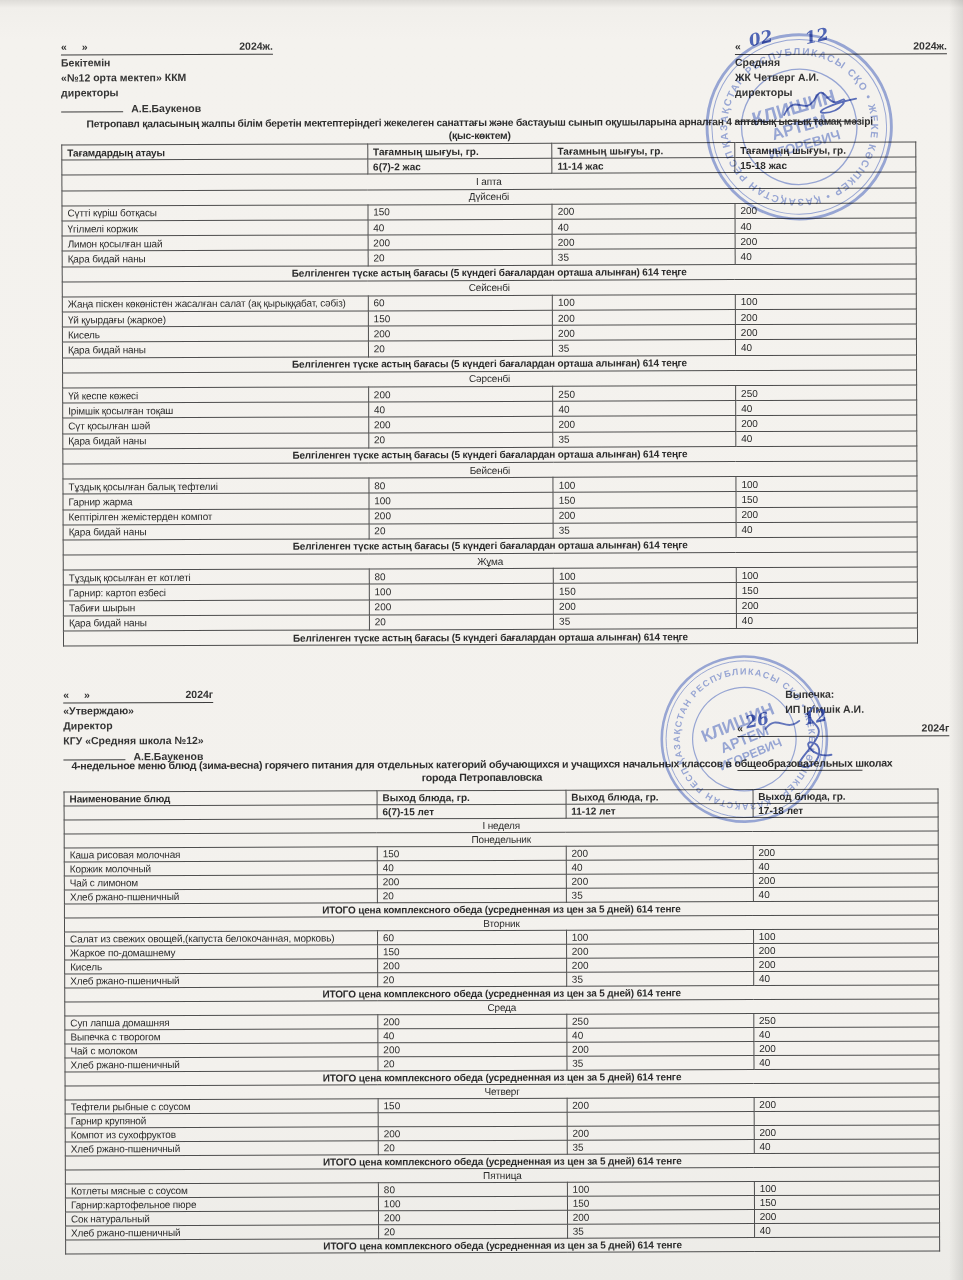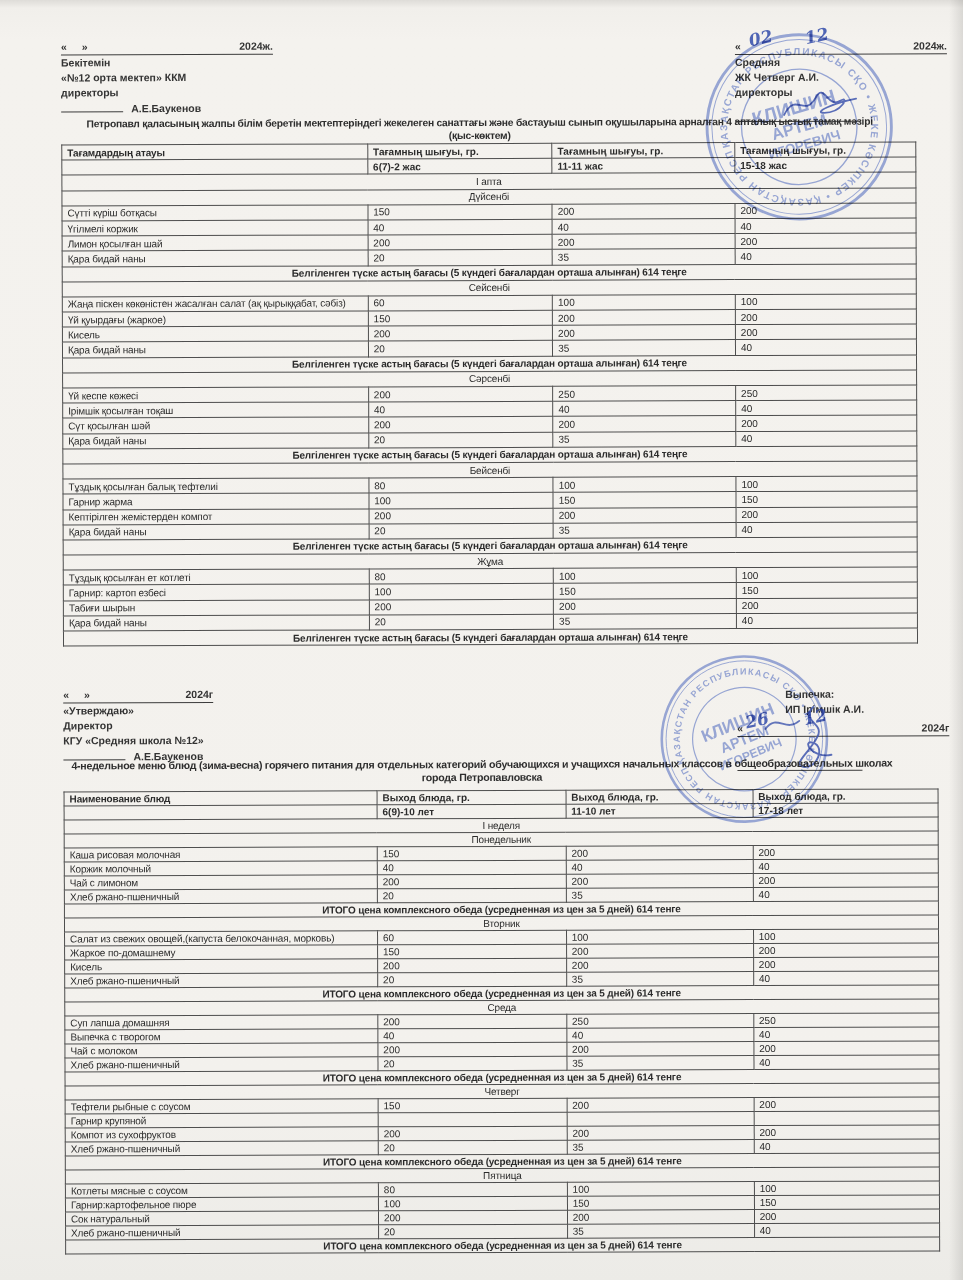--- a/index.html
+++ b/index.html
@@ -84,21 +84,21 @@
           <tbody>
             <tr>
               <td class="b">Тағамдардың атауы</td>
               <td class="b">Тағамның шығуы, гр.</td>
               <td class="b">Тағамның шығуы, гр.</td>
               <td class="b">Тағамның шығуы, гр.</td>
             </tr>
             <tr>
               <td></td>
               <td class="b">6(7)-2 жас</td>
-              <td class="b">11-11 жас</td>
+              <td class="b">11-14 жас</td>
               <td class="b">15-18 жас</td>
             </tr>
             <tr>
               <td colspan="4" class="c">І апта</td>
             </tr>
             <tr>
               <td colspan="4" class="c">Дүйсенбі</td>
             </tr>
             <tr>
               <td>Сүтті күріш ботқасы</td>
@@ -294,22 +294,22 @@
           </colgroup>
           <tbody>
             <tr>
               <td class="b">Наименование блюд</td>
               <td class="b">Выход блюда, гр.</td>
               <td class="b">Выход блюда, гр.</td>
               <td class="b">Выход блюда, гр.</td>
             </tr>
             <tr>
               <td></td>
-              <td class="b">6(9)-10 лет</td>
-              <td class="b">11-10 лет</td>
+              <td class="b">6(7)-15 лет</td>
+              <td class="b">11-12 лет</td>
               <td class="b">17-18 лет</td>
             </tr>
             <tr>
               <td colspan="4" class="c">І неделя</td>
             </tr>
             <tr>
               <td colspan="4" class="c">Понедельник</td>
             </tr>
             <tr>
               <td>Каша рисовая молочная</td>

